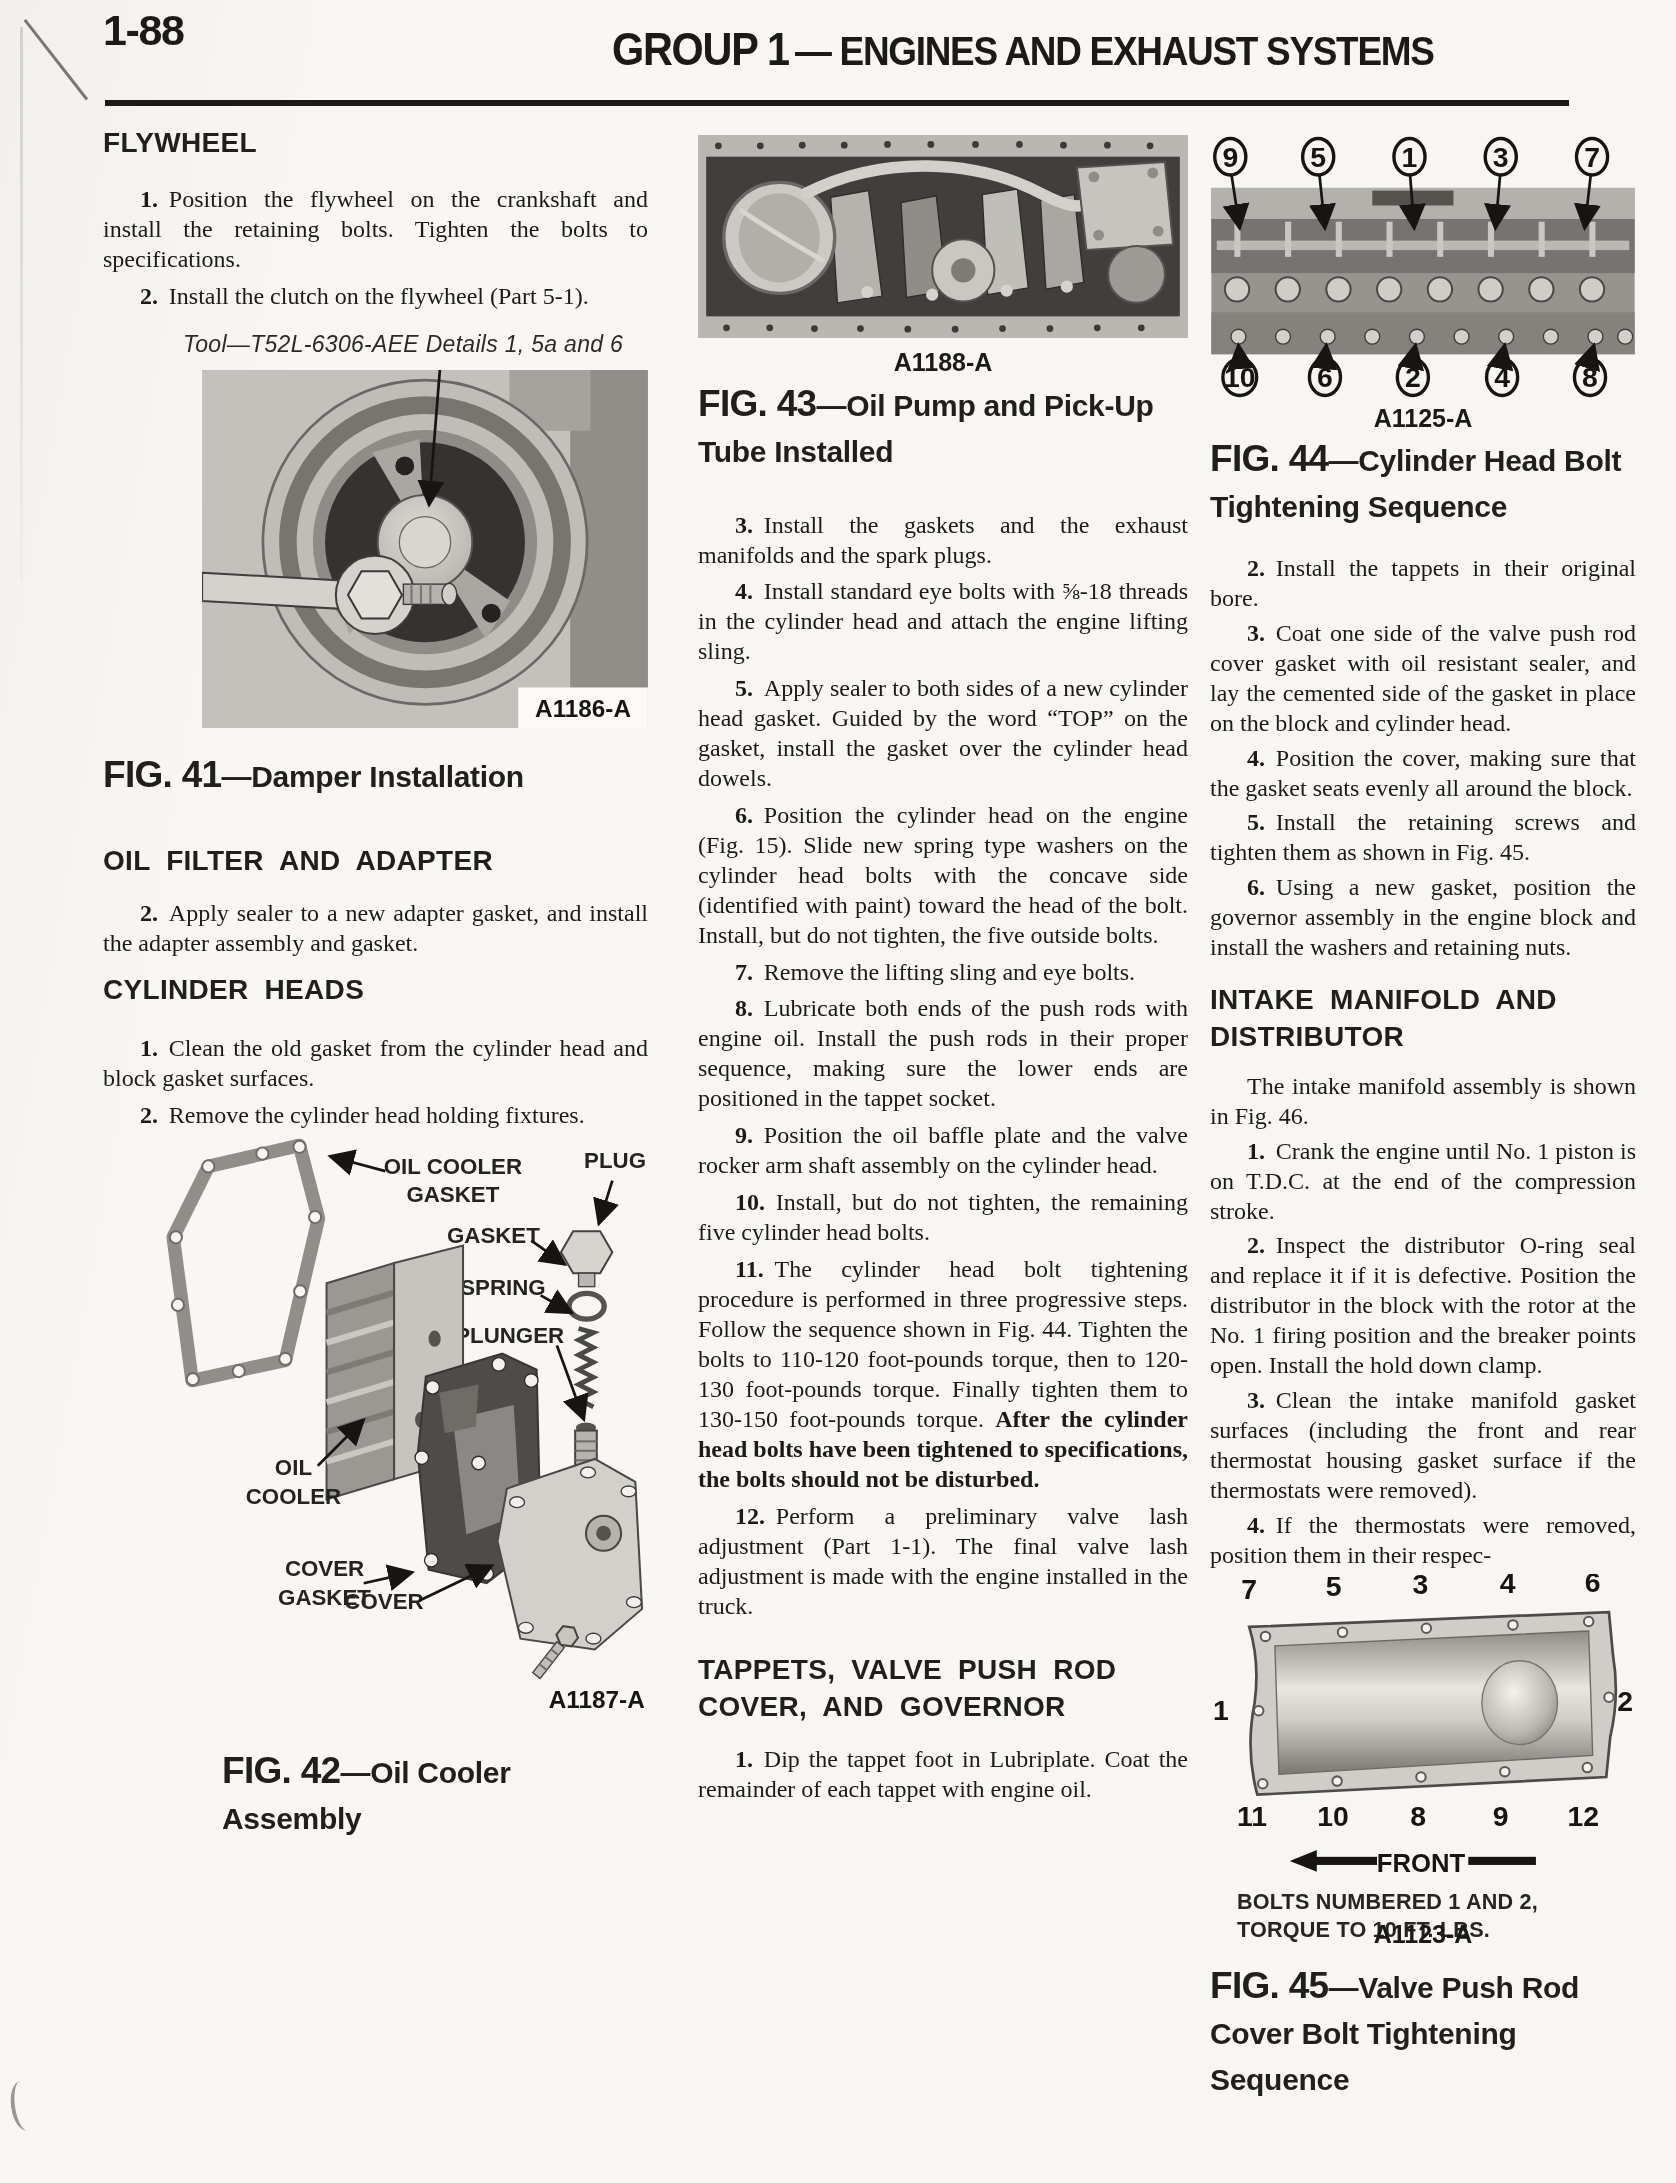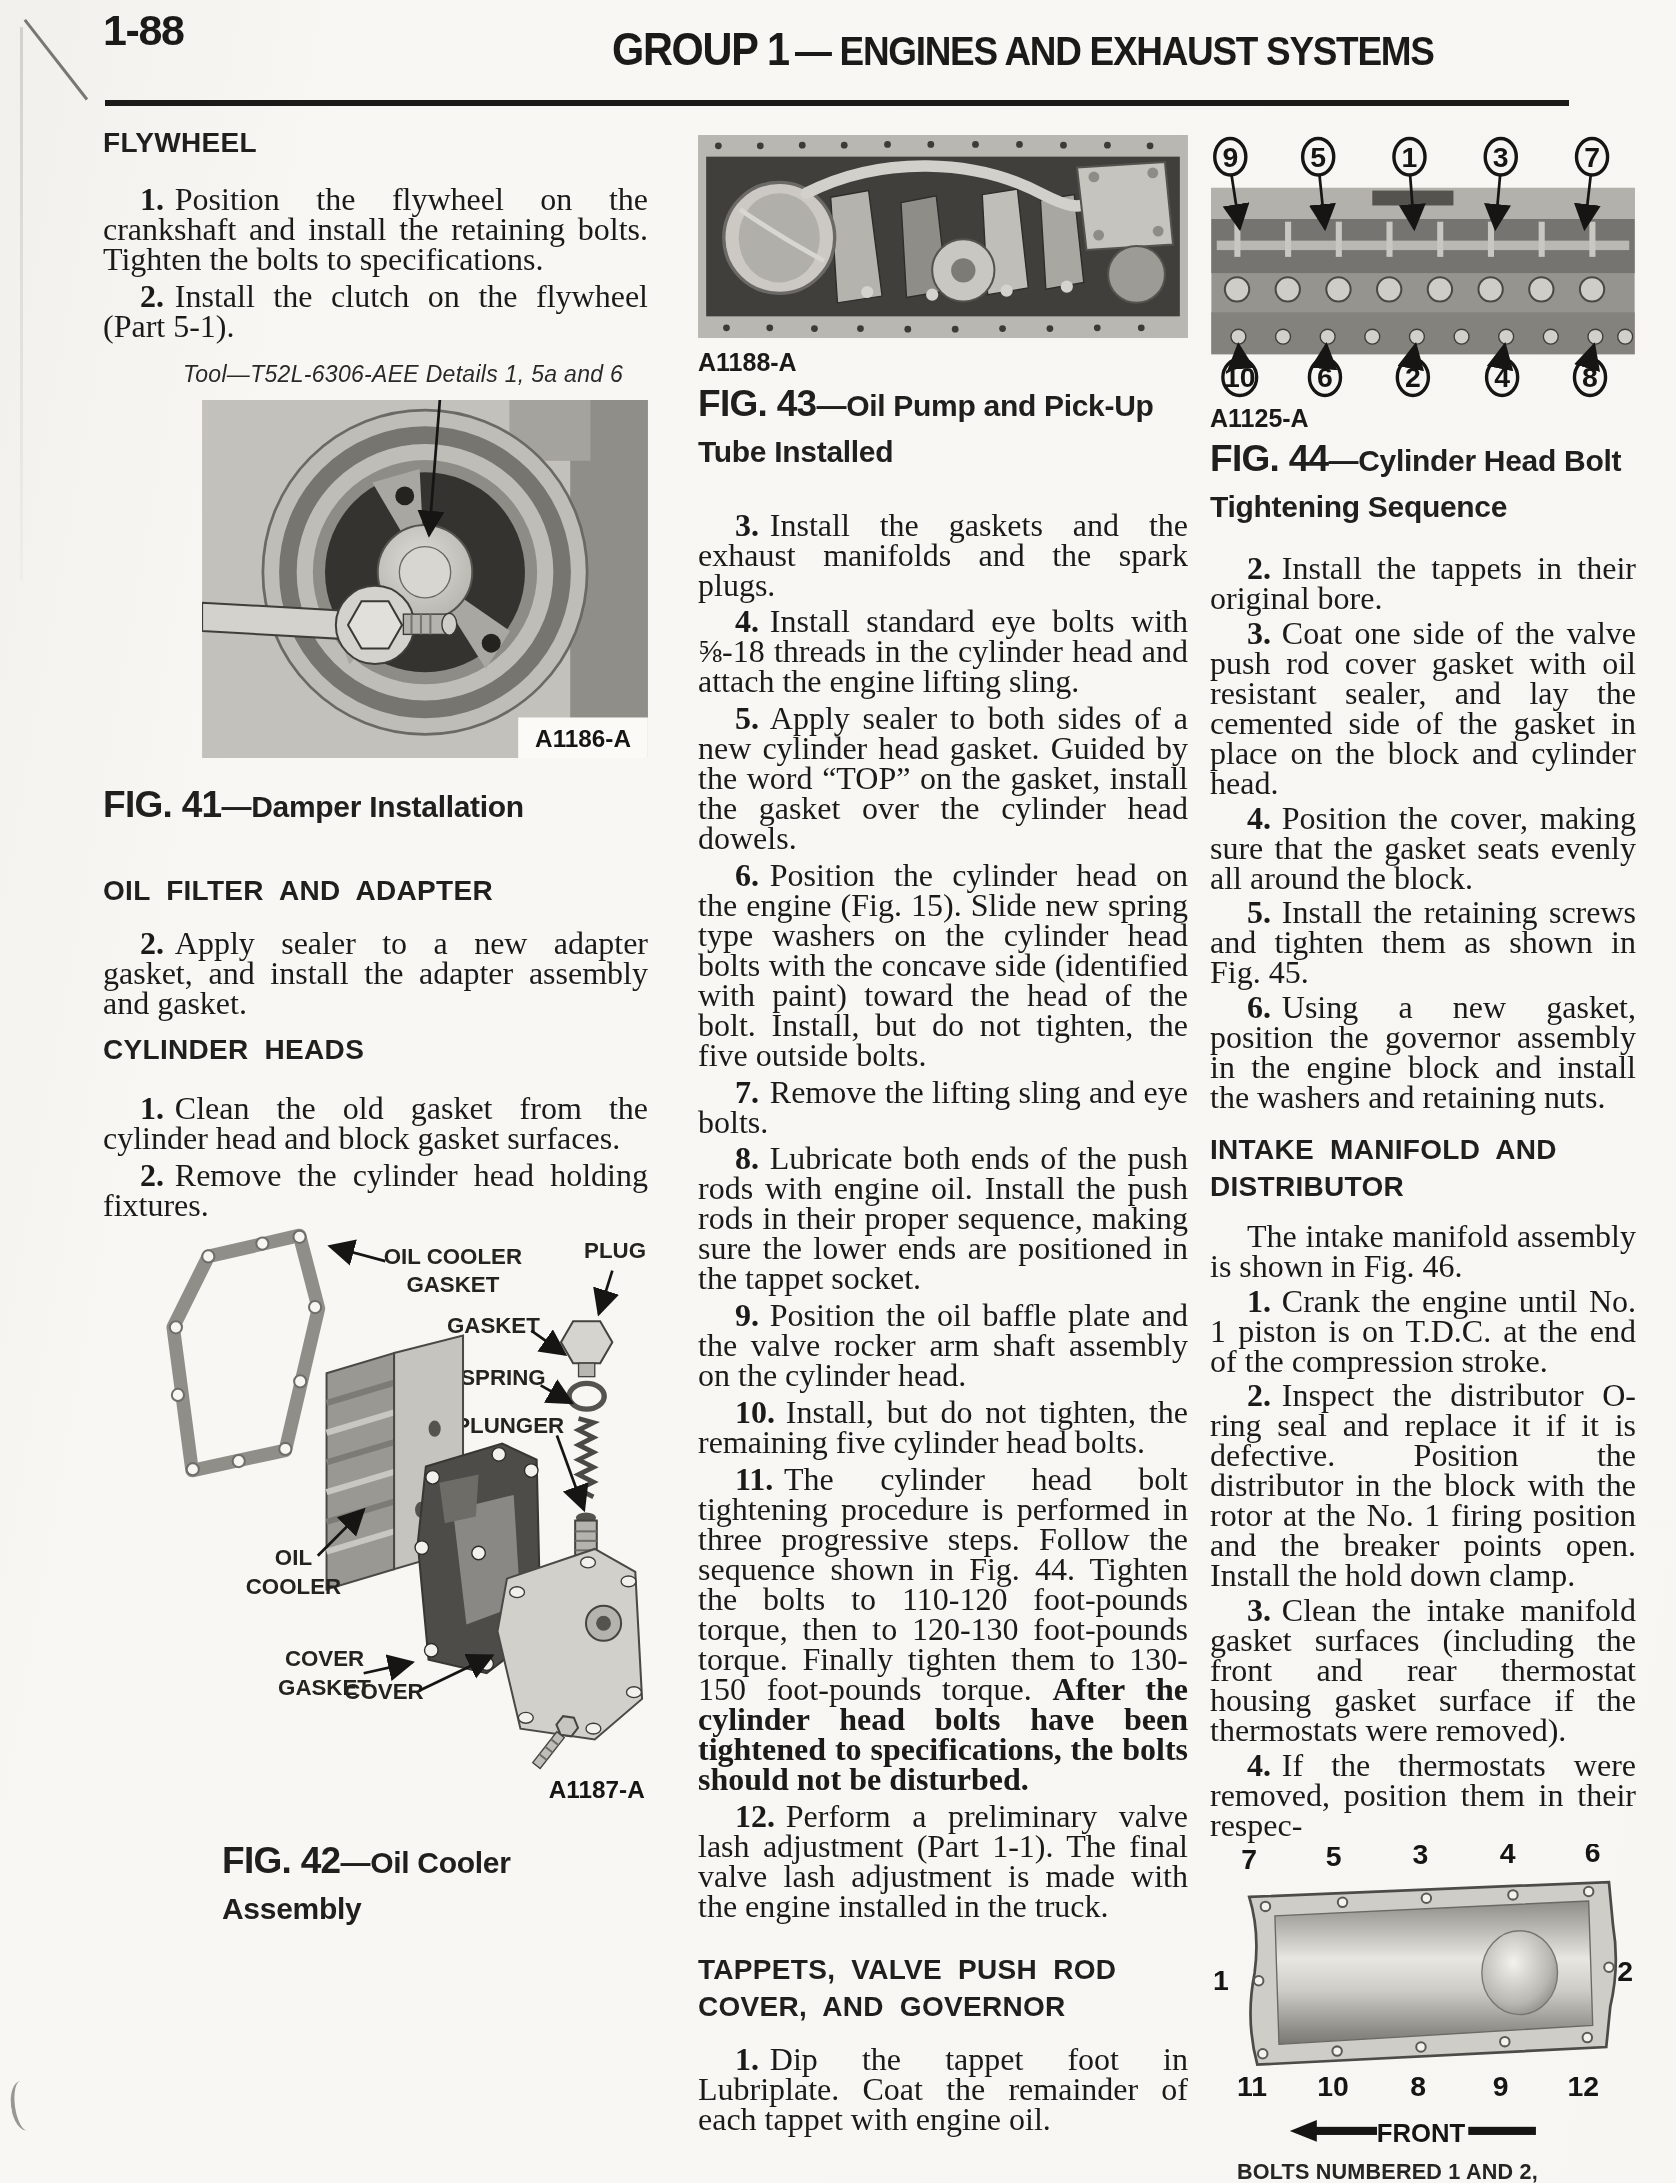--- a/index.html
+++ b/index.html
@@ -12,30 +12,30 @@
   .htitle .g{font:900 46px/46px "Liberation Sans",sans-serif;letter-spacing:-1.4px;}
   .htitle .r{font:800 41px/46px "Liberation Sans",sans-serif;letter-spacing:-1.4px;margin-left:6.8px;}
   .hrule{position:absolute;left:105px;top:100px;width:1464px;height:6px;background:#1b1a18;}
   
   .col{position:absolute;}
   #col-left{left:103px;top:126px;width:545px;}
   #col-mid{left:698px;top:135px;width:490px;}
   #col-right{left:1210px;top:135px;width:426px;}
   
   h3.sec{font:700 28px/34px "Liberation Sans",sans-serif;word-spacing:8px;letter-spacing:0.3px;margin:0 0 24px 0;color:#201f1d;}
-  p.step{font-size:32px;line-height:30px;text-align:justify;text-indent:37px;margin:0 0 6.8px 0;}
+  p.step{font-size:24px;line-height:30px;text-align:justify;text-indent:37px;margin:0 0 6.8px 0;}
   p.step .n{font-weight:700;margin-right:10.8px;}
   p.step .tail{font-weight:700;}
   .tight p.step{margin-bottom:4.7px;}
   .tool-note{font:italic 400 23px/27px "Liberation Sans",sans-serif;color:#2a2927;margin:20px 0 12px 80px;letter-spacing:0.3px;}
   .fig-caption{font-family:"Liberation Sans",sans-serif;font-weight:700;color:#201f1d;line-height:39px;}
   .fig-caption .no{font-size:37px;letter-spacing:-0.7px;}
   .fig-caption .ti{font-size:30px;letter-spacing:-0.3px;}
   .code{font:700 25px/28px "Liberation Sans",sans-serif;color:#1b1a18;}
-  .code.right{text-align:left;}
+  .code.right{text-align:center;}
   .notes{margin:8px 0 0 27px;width:385px;}
   .notes p{font:700 21.6px/28px "Liberation Sans",sans-serif;letter-spacing:0.2px;margin:0 0 4px 0;color:#262523;}
   svg{display:block;}
   svg text{font-family:"Liberation Sans",sans-serif;}
   .lbl{font-weight:700;font-size:33px;fill:#242320;}
   .num{font-weight:700;font-size:42px;fill:#161514;}
   .codetxt{font-weight:700;font-size:36px;fill:#161514;}
   
   .corner{position:absolute;left:26px;top:19px;width:101px;height:2.7px;background:#44433f;transform:rotate(52deg);transform-origin:left top;opacity:.7;}
   .crease{position:absolute;left:20px;top:27px;width:2.7px;height:554px;background:linear-gradient(#00000022,#00000005);}

